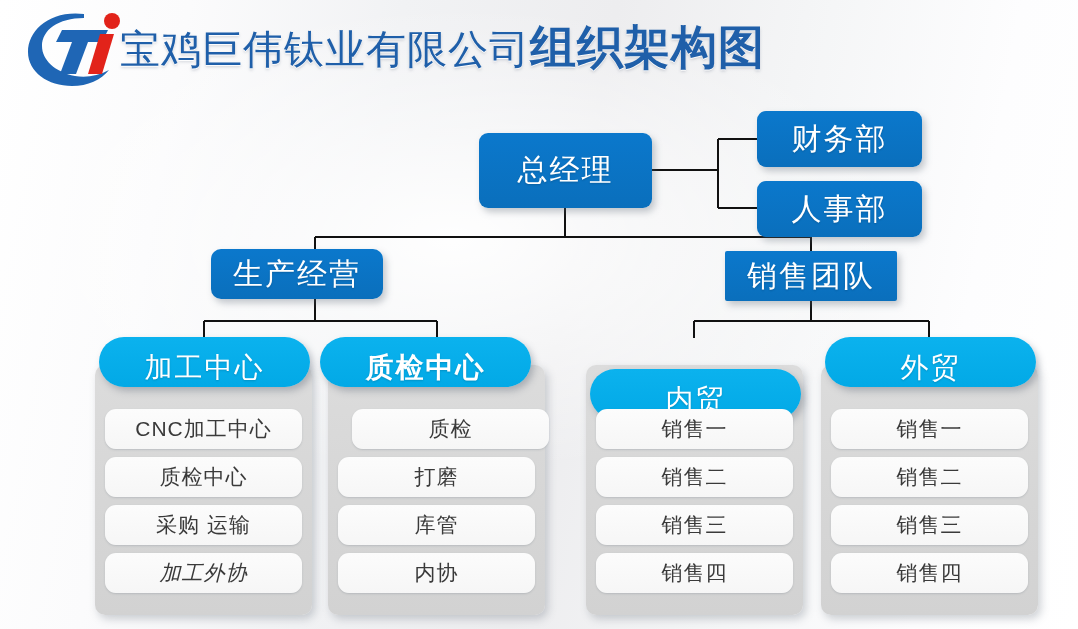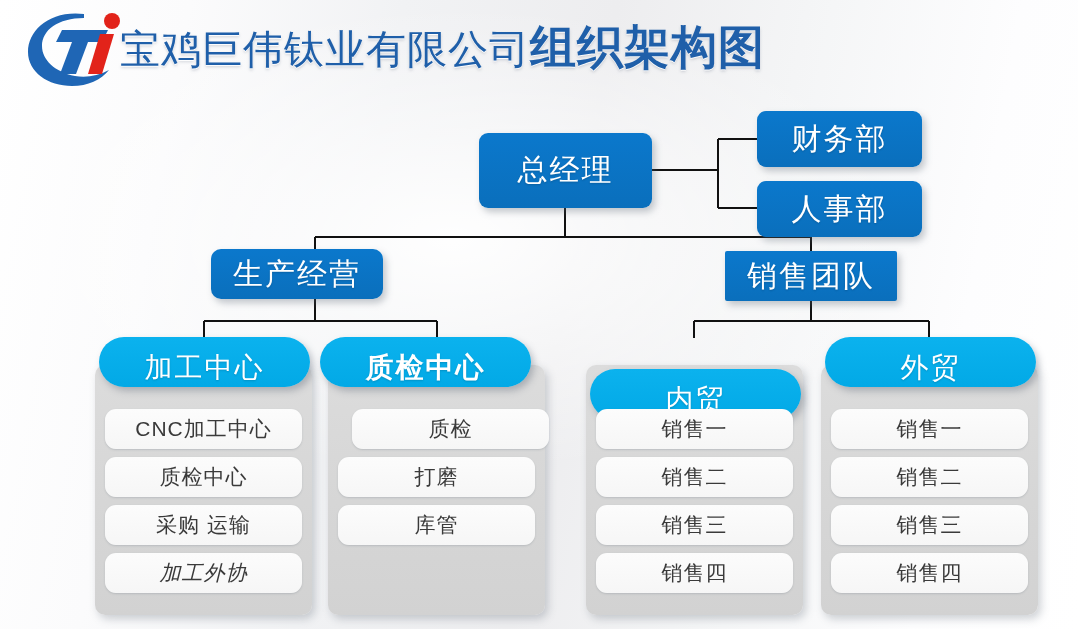--- a/index.html
+++ b/index.html
@@ -167,20 +167,23 @@
   </div>
   <div class="item" style="left:352px;top:409px;width:197px;height:40px;">
     <span>质检</span>
   </div>
   <div class="item" style="left:338px;top:457px;width:197px;height:40px;">
     <span>打磨</span>
   </div>
   <div class="item" style="left:338px;top:505px;width:197px;height:40px;">
     <span>库管</span>
   </div>
+  <div class="item" style="left:338px;top:553px;width:197px;height:40px;">
+    <span>内协</span>
+  </div>
 
   <div class="group" style="left:586px;top:365px;width:217px;height:250px;"></div>
   <div class="group-head" style="left:590px;top:337px;width:211px;height:50px;margin-top:32px;">
     <span>内贸</span>
   </div>
   <div class="item" style="left:596px;top:409px;width:197px;height:40px;">
     <span>销售一</span>
   </div>
   <div class="item" style="left:596px;top:457px;width:197px;height:40px;">
     <span>销售二</span>

